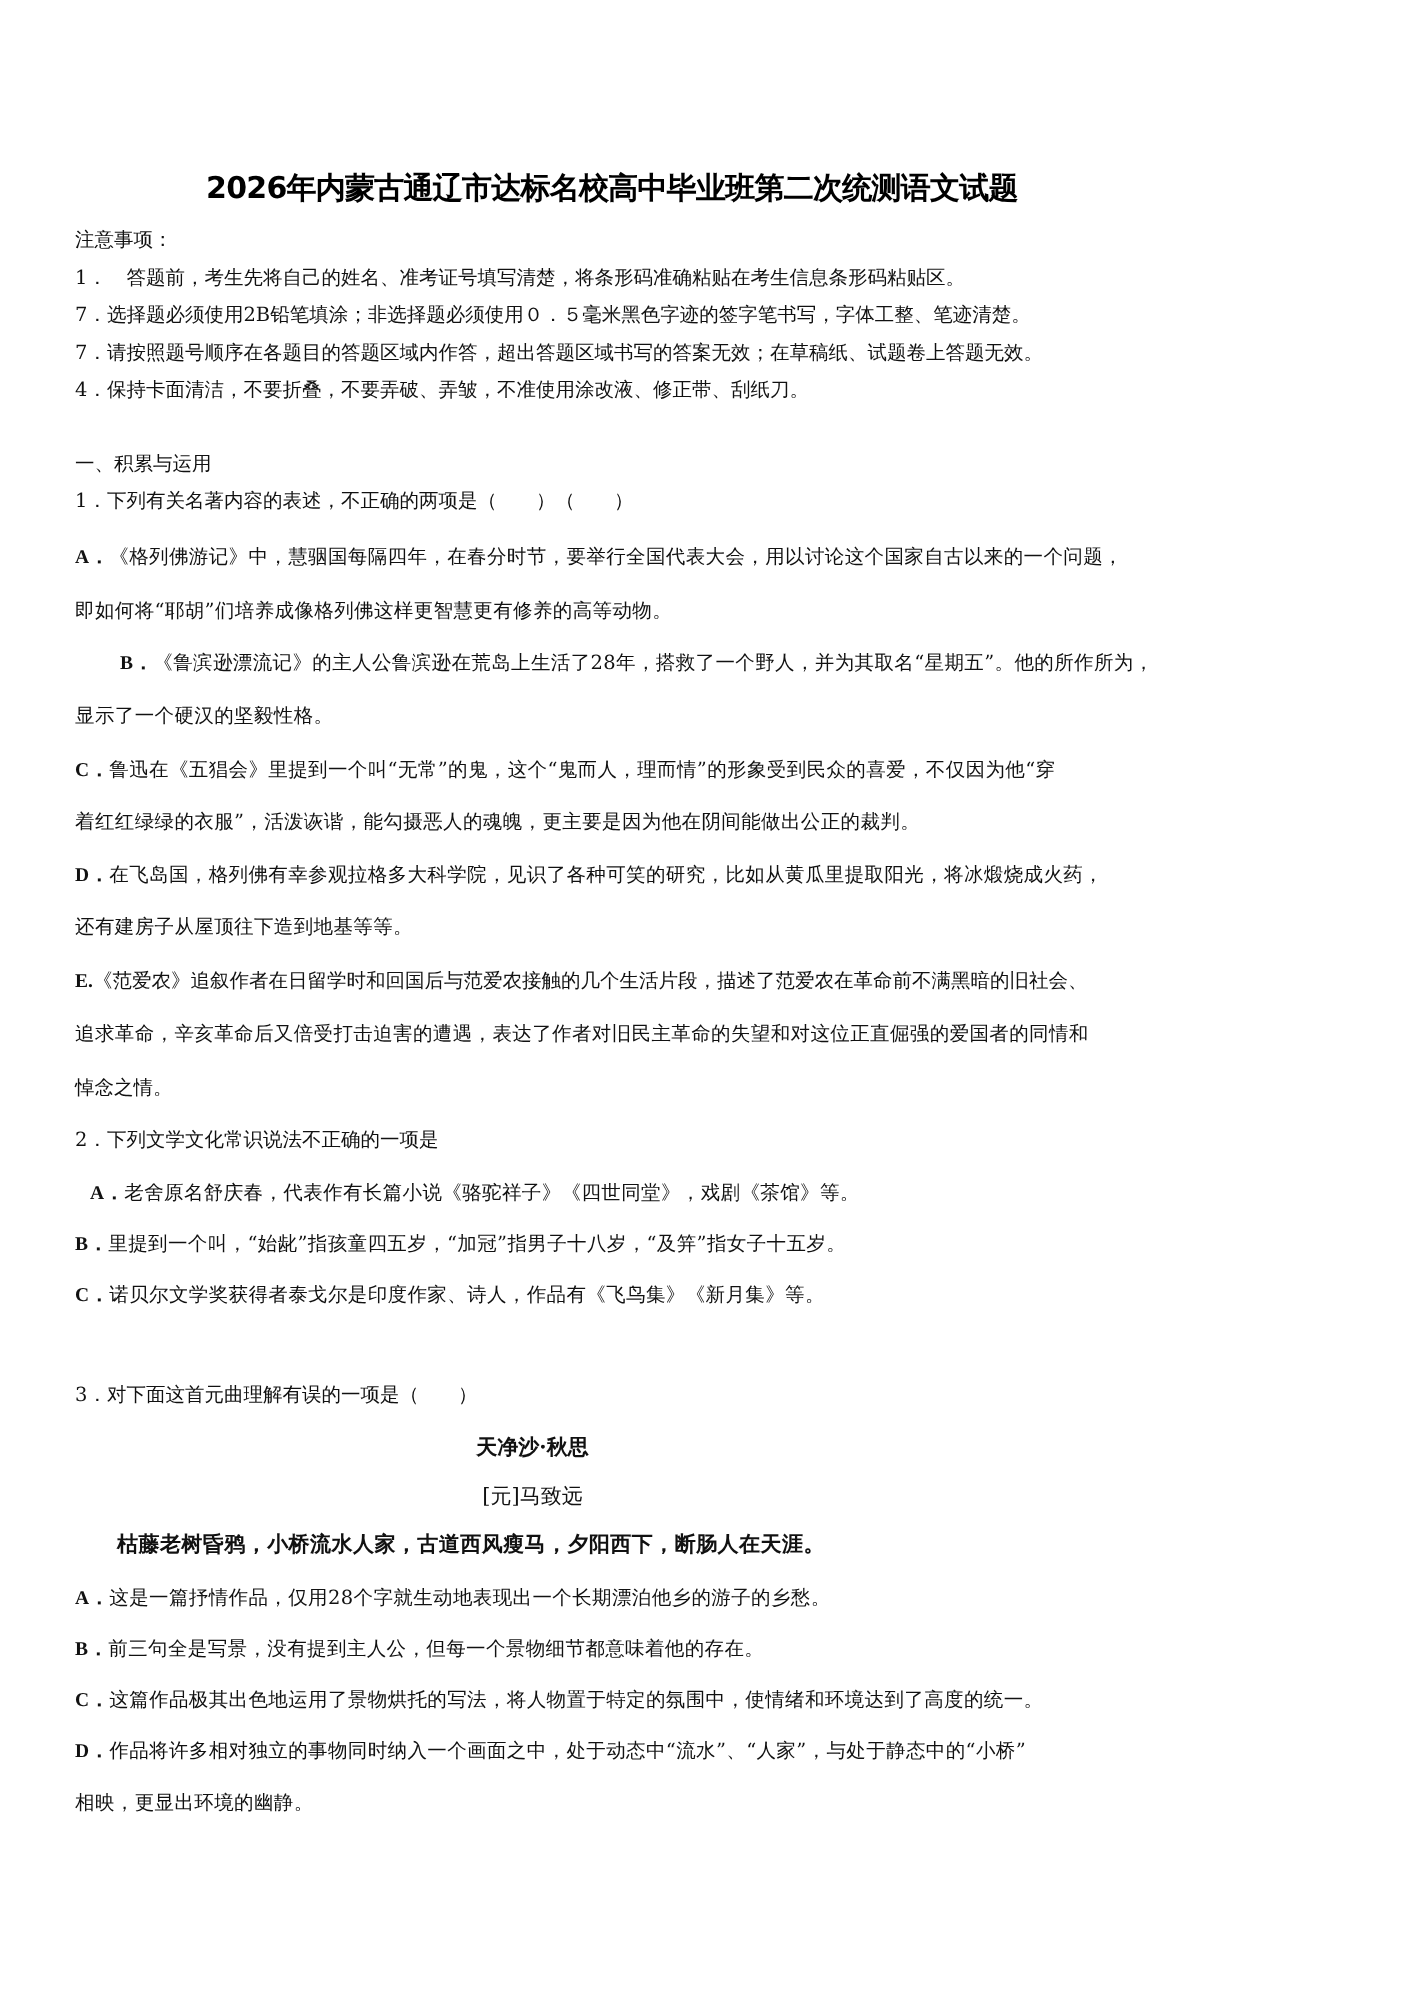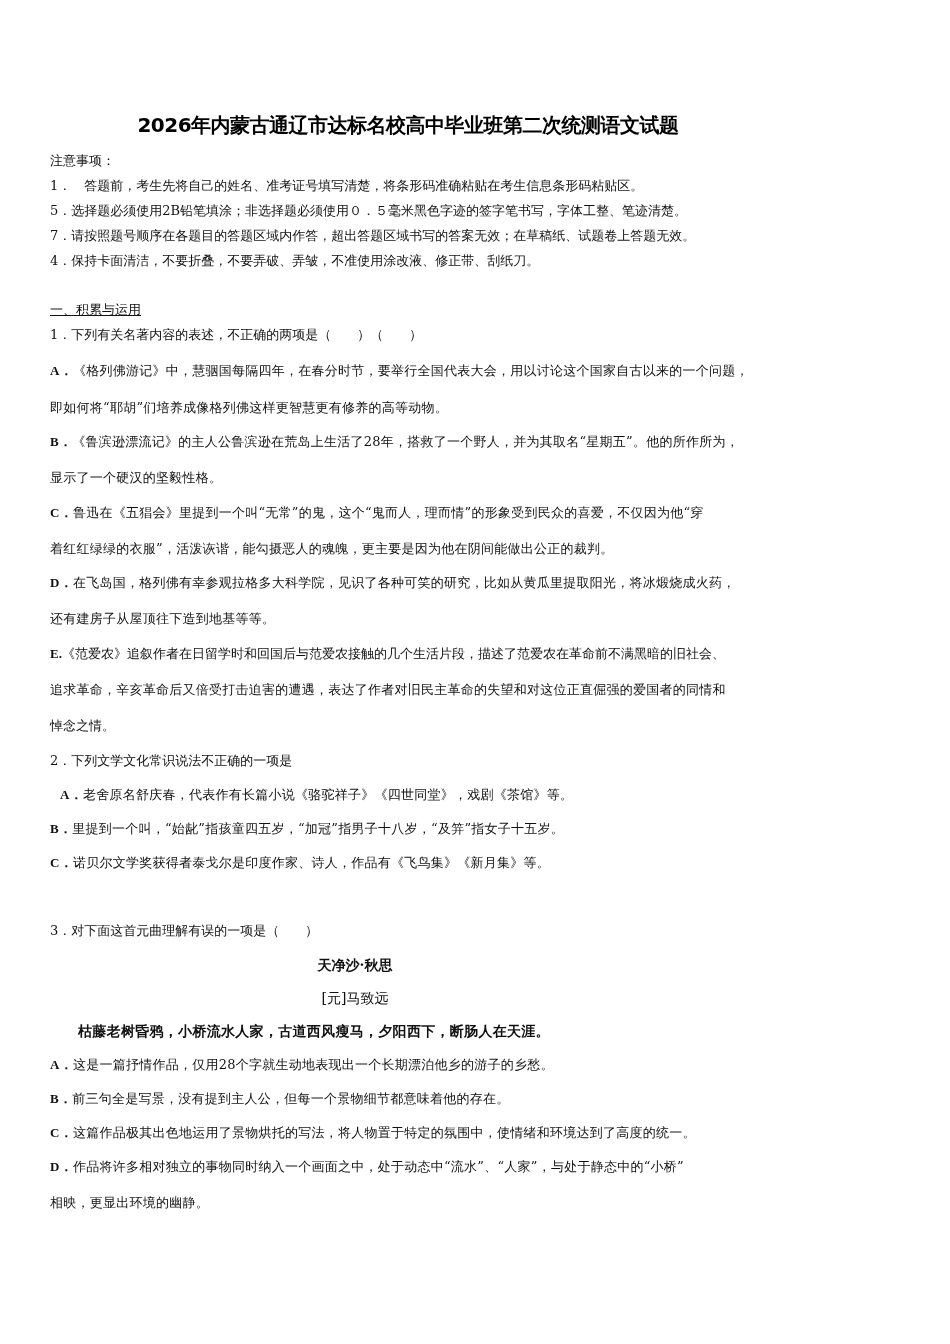--- a/index.html
+++ b/index.html
@@ -20,34 +20,34 @@
 </style>
 </head>
 <body>
 
 <div class="page">
 
   <div class="title">2026年内蒙古通辽市达标名校高中毕业班第二次统测语文试题</div>
 
   <div class="line" style="top:151px;">注意事项：</div>
   <div class="line" style="top:176px;">1．　答题前，考生先将自己的姓名、准考证号填写清楚，将条形码准确粘贴在考生信息条形码粘贴区。</div>
-  <div class="line" style="top:201px;">5．选择题必须使用2B铅笔填涂；非选择题必须使用０．５毫米黑色字迹的签字笔书写，字体工整、笔迹清楚。</div>
+  <div class="line" style="top:201px;">7．选择题必须使用2B铅笔填涂；非选择题必须使用０．５毫米黑色字迹的签字笔书写，字体工整、笔迹清楚。</div>
   <div class="line" style="top:226px;">7．请按照题号顺序在各题目的答题区域内作答，超出答题区域书写的答案无效；在草稿纸、试题卷上答题无效。</div>
   <div class="line" style="top:251px;">4．保持卡面清洁，不要折叠，不要弄破、弄皱，不准使用涂改液、修正带、刮纸刀。</div>
 
-  <div class="line" style="top:300px;text-decoration:underline;">一、积累与运用</div>
+  <div class="line" style="top:300px;">一、积累与运用</div>
 
   <div class="line" style="top:325px;">1．下列有关名著内容的表述，不正确的两项是（　　）（　　）</div>
 
   <div class="line wide" style="top:361px;">
     <span class="label">A．</span><span>《格列佛游记》中，慧骃国每隔四年，在春分时节，要举行全国代表大会，用以讨论这个国家自古以来的一个问题，</span>
   </div>
   <div class="line wide" style="top:398px;">即如何将“耶胡”们培养成像格列佛这样更智慧更有修养的高等动物。</div>
 
-  <div class="line wide" style="top:432px;">
+  <div class="line wide" style="top:432px;margin-left:30px;">
     <span class="label">B．</span><span>《鲁滨逊漂流记》的主人公鲁滨逊在荒岛上生活了28年，搭救了一个野人，并为其取名“星期五”。他的所作所为，</span>
   </div>
   <div class="line wide" style="top:468px;">显示了一个硬汉的坚毅性格。</div>
 
   <div class="line wide" style="top:503px;">
     <span class="label">C．</span><span>鲁迅在《五猖会》里提到一个叫“无常”的鬼，这个“鬼而人，理而情”的形象受到民众的喜爱，不仅因为他“穿</span>
   </div>
   <div class="line wide" style="top:539px;">着红红绿绿的衣服”，活泼诙谐，能勾摄恶人的魂魄，更主要是因为他在阴间能做出公正的裁判。</div>
 
   <div class="line wide" style="top:573px;">
@@ -68,21 +68,21 @@
   <div class="line wide" style="top:819px;">
     <span class="label">B．</span><span>里提到一个叫，“始龀”指孩童四五岁，“加冠”指男子十八岁，“及笄”指女子十五岁。</span>
   </div>
   <div class="line wide" style="top:853px;">
     <span class="label">C．</span><span>诺贝尔文学奖获得者泰戈尔是印度作家、诗人，作品有《飞鸟集》《新月集》等。</span>
   </div>
 
   <div class="line" style="top:921px;">3．对下面这首元曲理解有误的一项是（　　）</div>
   <div class="center poem-title" style="top:955px; left:-120px;">天净沙·秋思</div>
   <div class="center" style="top:988px; left:-120px;">[元]马致远</div>
-  <div class="poem-body" style="top:1021px;">枯藤老树昏鸦，小桥流水人家，古道西风瘦马，夕阳西下，断肠人在天涯。</div>
+  <div class="poem-body" style="top:1021px;font-family:Liberation Serif, serif;">枯藤老树昏鸦，小桥流水人家，古道西风瘦马，夕阳西下，断肠人在天涯。</div>
 
   <div class="line wide" style="top:1055px;">
     <span class="label">A．</span><span>这是一篇抒情作品，仅用28个字就生动地表现出一个长期漂泊他乡的游子的乡愁。</span>
   </div>
   <div class="line wide" style="top:1089px;text-align:right;">
     <span class="label">B．</span><span>前三句全是写景，没有提到主人公，但每一个景物细节都意味着他的存在。</span>
   </div>
   <div class="line wide" style="top:1123px;">
     <span class="label">C．</span><span>这篇作品极其出色地运用了景物烘托的写法，将人物置于特定的氛围中，使情绪和环境达到了高度的统一。</span>
   </div>

